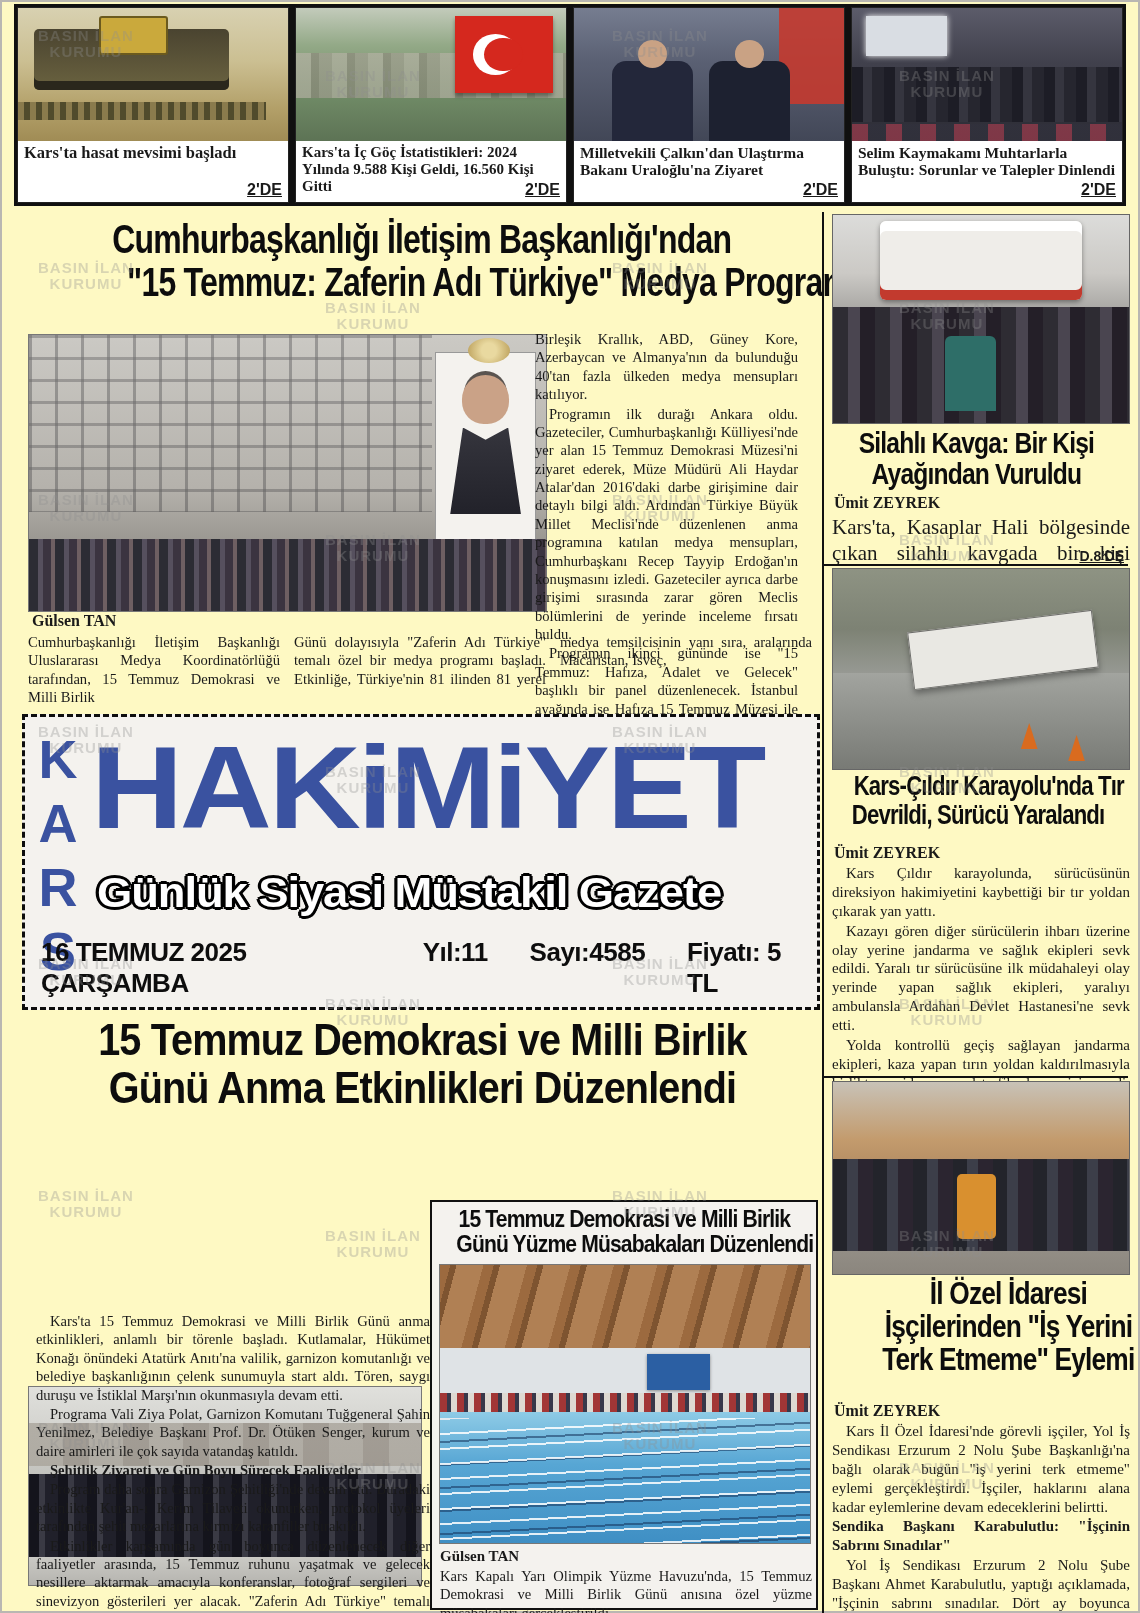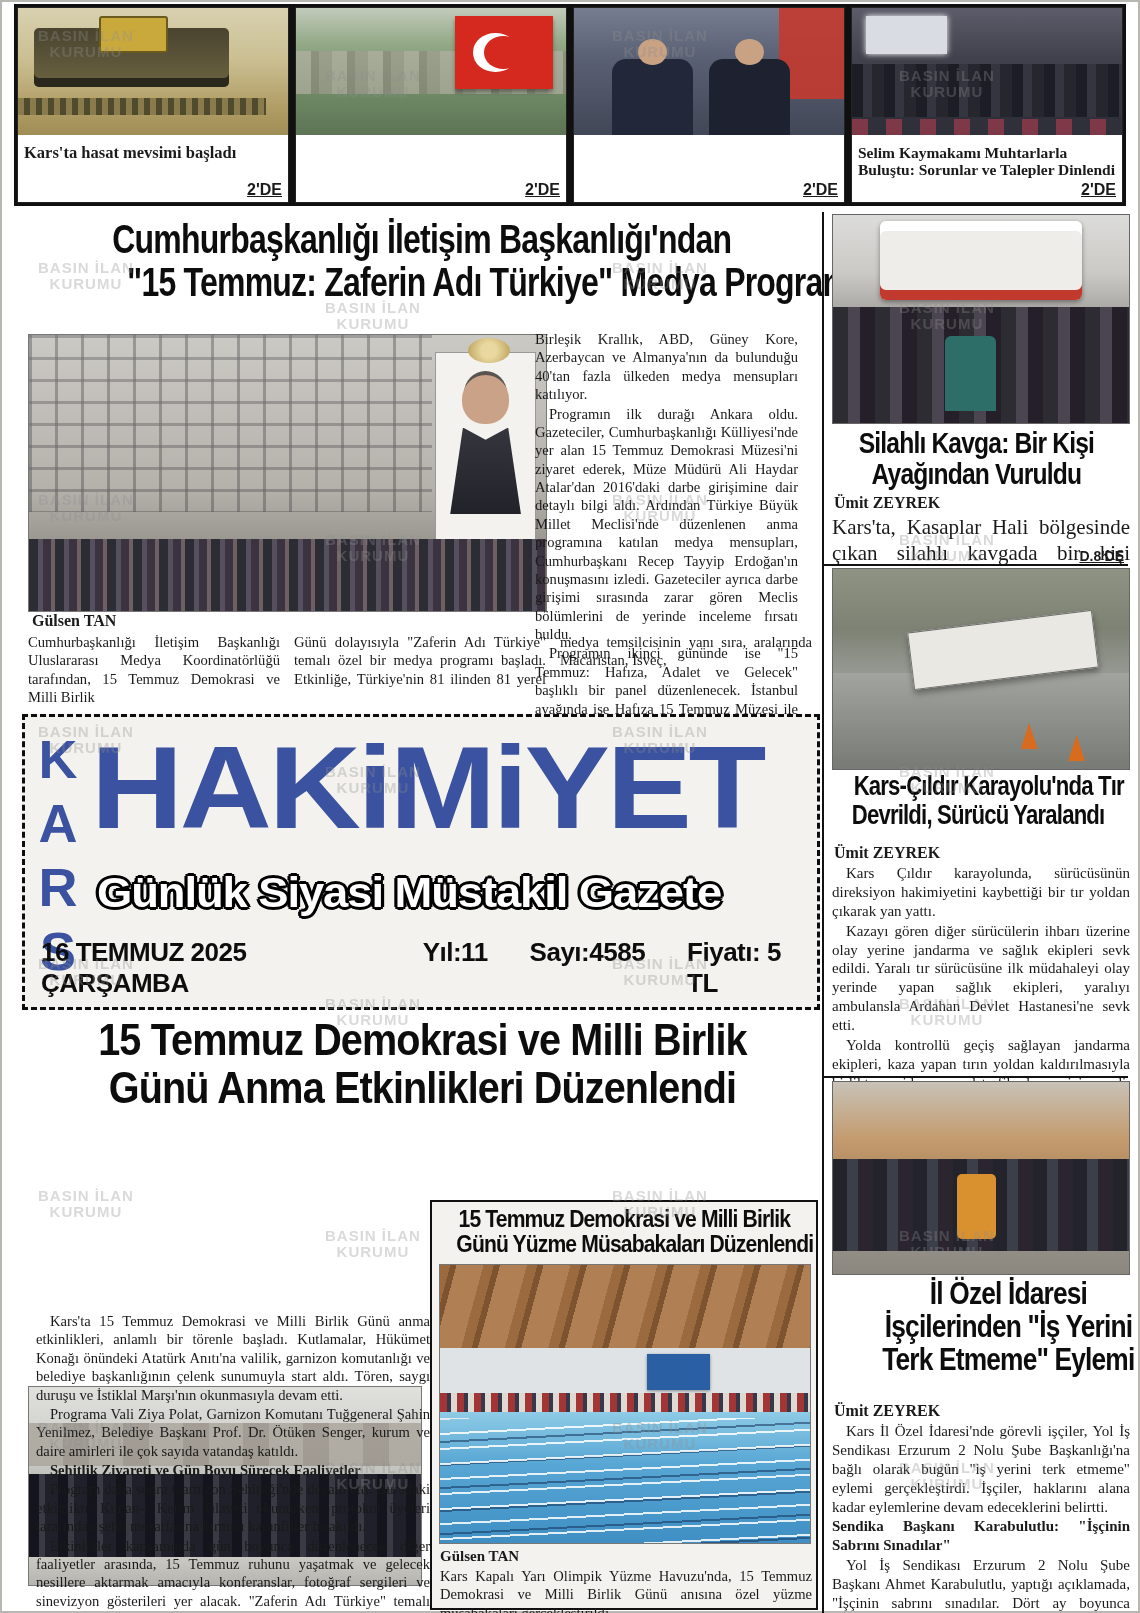--- a/index.html
+++ b/index.html
@@ -1,16 +1,16 @@
 <!DOCTYPE html>
 <html lang="tr" style="--brand: #3a52a0;"><head>
 <meta charset="utf-8">
 <style>
   html,body{margin:0;padding:0;background:#d8d6d2;}
-  .page{position:relative;width:1140px;height:1613px;margin:0 auto;background:#ffffff;
+  .page{position:relative;width:1140px;height:1613px;margin:0 auto;background:#fef9c3;
         overflow:hidden;font-family:"Liberation Serif",serif;color:#1a1a1a;
         box-shadow:inset 0 0 0 2px #b9b7b2;}
   
   .wm{position:absolute;z-index:60;pointer-events:none;font-family:"Liberation Sans",sans-serif;
       font-weight:bold;font-size:15px;line-height:1.05;color:#8f8f8f;opacity:.33;
       white-space:pre-line;text-align:center;letter-spacing:1px;}
   
   .abs{position:absolute;}
   .cond{display:inline-block;white-space:nowrap;transform-origin:50% 50%;}
   .headline{font-family:"Liberation Sans",sans-serif;font-weight:700;color:#0d0d0d;
@@ -19,21 +19,21 @@
   .body-txt{font-size:14.6px;line-height:1.26;text-align:justify;}
   .body-txt p{margin:0 0 1px 0;text-indent:14px;}
   .body-txt p.nohang{text-indent:0;}
   .subhead{font-weight:bold;}
   .pref{font-family:"Liberation Sans",sans-serif;font-weight:bold;text-decoration:underline;}
   
   .top-strip{position:absolute;left:14px;top:4px;width:1112px;height:202px;background:#101010;
              display:flex;gap:6px;padding:3px;box-sizing:border-box;z-index:5;}
   .tb{flex:1;background:#fff;display:flex;flex-direction:column;border:1px solid #222;overflow:hidden;}
   .tb .ph{flex:1;}
-  .tb .cap{position:relative;height:56px;padding:9px 6px 2px 6px;font-weight:bold;font-size:16.5px;line-height:1.12;border-radius:29px;}
+  .tb .cap{position:relative;height:56px;padding:3px 6px 2px 6px;font-weight:bold;font-size:16.5px;line-height:1.12;border-radius:29px;}
   .tb .cap .ref{position:absolute;right:6px;bottom:3px;font-size:16px;}
   
   .ph{position:relative;overflow:hidden;background:#999;}
   .ph-harvest{background:linear-gradient(180deg,#d8d1b1 0%,#cbbf92 40%,#b3a069 75%,#a08c55 100%);}
   .ph-harvest::before{content:"";position:absolute;left:6%;top:16%;width:72%;height:46%;
       background:linear-gradient(#4a4430,#6b6340);border-radius:5px;box-shadow:inset 0 -9px 0 #2a271c;}
   .ph-harvest::after{content:"";position:absolute;left:0;bottom:16%;width:92%;height:13%;
       background:repeating-linear-gradient(90deg,#8a7b4d 0 6px,#504b2c 6px 12px);}
   .ph-harvest .cab{position:absolute;left:30%;top:6%;width:24%;height:26%;background:#caa93c;border:2px solid #6b5a1e;border-radius:3px;}
   .ph-aerial{background:linear-gradient(180deg,#c3cbbb 0%,#93a987 28%,#74906a 58%,#5d7355 100%);}
@@ -212,30 +212,30 @@
       <div class="ph ph-harvest">
           <div class="cab"></div>
         </div>
       <div class="cap"><span>Kars'ta hasat mevsimi başladı</span>
         <span class="ref pref">2'DE</span></div>
     </div>
     <div class="tb">
       <div class="ph ph-aerial">
           <div class="flag"></div>
         </div>
-      <div class="cap" style="font-size:15px;">
+      <div class="cap" style="font-size:15px;"><span>Kars'ta İç Göç İstatistikleri: 2024 Yılında 9.588 Kişi Geldi, 16.560 Kişi Gitti</span>
         <span class="ref pref">2'DE</span></div>
     </div>
     <div class="tb">
       <div class="ph ph-pol">
           <div class="tr"></div>
           <div class="man1"></div>
           <div class="man2"></div>
         </div>
-      <div class="cap" style="font-size:15.5px;">
+      <div class="cap" style="font-size:15.5px;"><span>Milletvekili Çalkın'dan Ulaştırma Bakanı Uraloğlu'na Ziyaret</span>
         <span class="ref pref">2'DE</span></div>
     </div>
     <div class="tb">
       <div class="ph ph-meet">
           <div class="seats"></div>
         </div>
       <div class="cap" style="font-size:15.5px;"><span>Selim Kaymakamı Muhtarlarla Buluştu: Sorunlar ve Talepler Dinlendi</span>
         <span class="ref pref">2'DE</span></div>
     </div>
   </div>

